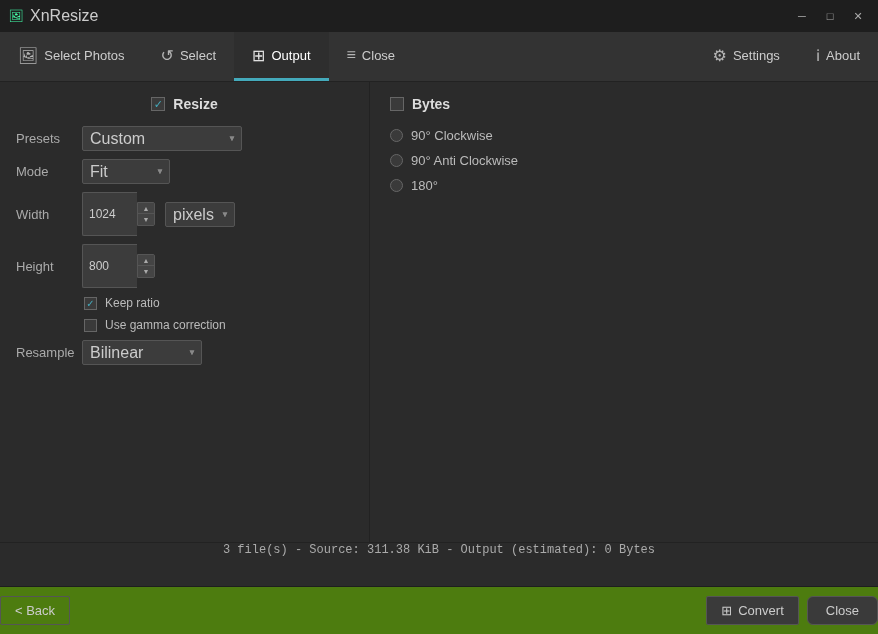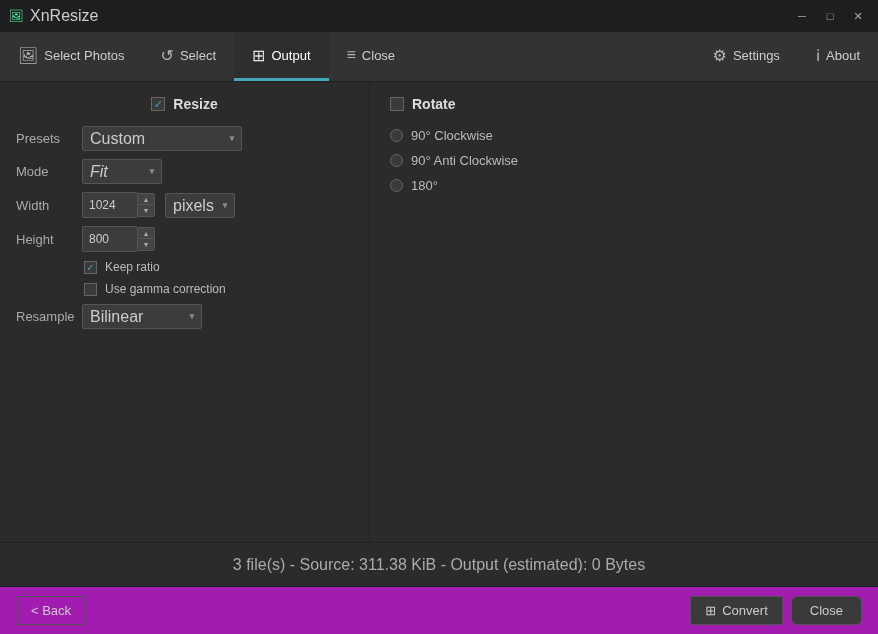--- a/index.html
+++ b/index.html
@@ -169,34 +169,34 @@
       color: #888;
       position: absolute;
       right: 6px;
       pointer-events: none;
     }
     .select-wrapper select {
       padding-right: 20px;
     }
 
     .presets-select { width: 160px; }
-    .mode-select { width: 80px; font-style: italic; }
+    .mode-select { width: 88px; }
     .unit-select { width: 70px; }
     .resample-select { width: 120px; }
 
     .number-input-wrap {
       display: flex;
       align-items: center;
     }
     .number-input {
       background: #3c3c3c;
       border: 1px solid #555;
       border-right: none;
       color: #ccc;
-      padding: 5px 6px;
+      padding: 14px 6px;
       font-size: 12px;
       width: 55px;
       outline: none;
       border-radius: 2px 0 0 2px;
     }
     .spinner-btns {
       display: flex;
       flex-direction: column;
       border: 1px solid #555;
       border-radius: 0 2px 2px 0;
@@ -290,35 +290,36 @@
       color: #bbb;
       font-size: 13px;
     }
 
     
     .statusbar {
       background: #2b2b2b;
       border-top: 1px solid #222;
       height: 44px;
       display: flex;
-      align-items: center;
+      align-items: flex-start;
       justify-content: center;
       color: #aaa;
-      font-size: 16px;
-      flex-shrink: 0;
+      font-size: 12px;
+      flex-shrink: 0;
+      font-family: Liberation Mono, monospace;
     }
 
     
     .bottombar {
-      background: #a21caf;
+      background: #4d7c0f;
       border-top: 1px solid #1e1e1e;
       height: 48px;
       display: flex;
       align-items: center;
-      padding: 0 16px;
+      padding: 0 0;
       flex-shrink: 0;
     }
     .back-btn {
       background: transparent;
       border: 1px solid #555;
       color: #ccc;
       padding: 6px 14px;
       cursor: pointer;
       border-radius: 2px;
       font-size: 13px;
@@ -480,21 +481,21 @@
           <option>Nearest</option>
         </select>
         <span style="position:absolute;right:6px;font-size:8px;color:#888;pointer-events:none;">▼</span>
       </div>
     </div>
   </div>
 
   <div class="right-panel">
     <div class="rotate-section-header">
       <div class="rotate-checkbox"></div>
-      <span class="rotate-title">Rotate</span>
+      <span class="rotate-title">Bytes</span>
     </div>
 
     <div class="radio-row">
       <div class="radio-btn"></div>
       <span class="radio-label">90° Clockwise</span>
     </div>
 
     <div class="radio-row">
       <div class="radio-btn"></div>
       <span class="radio-label">90° Anti Clockwise</span>

